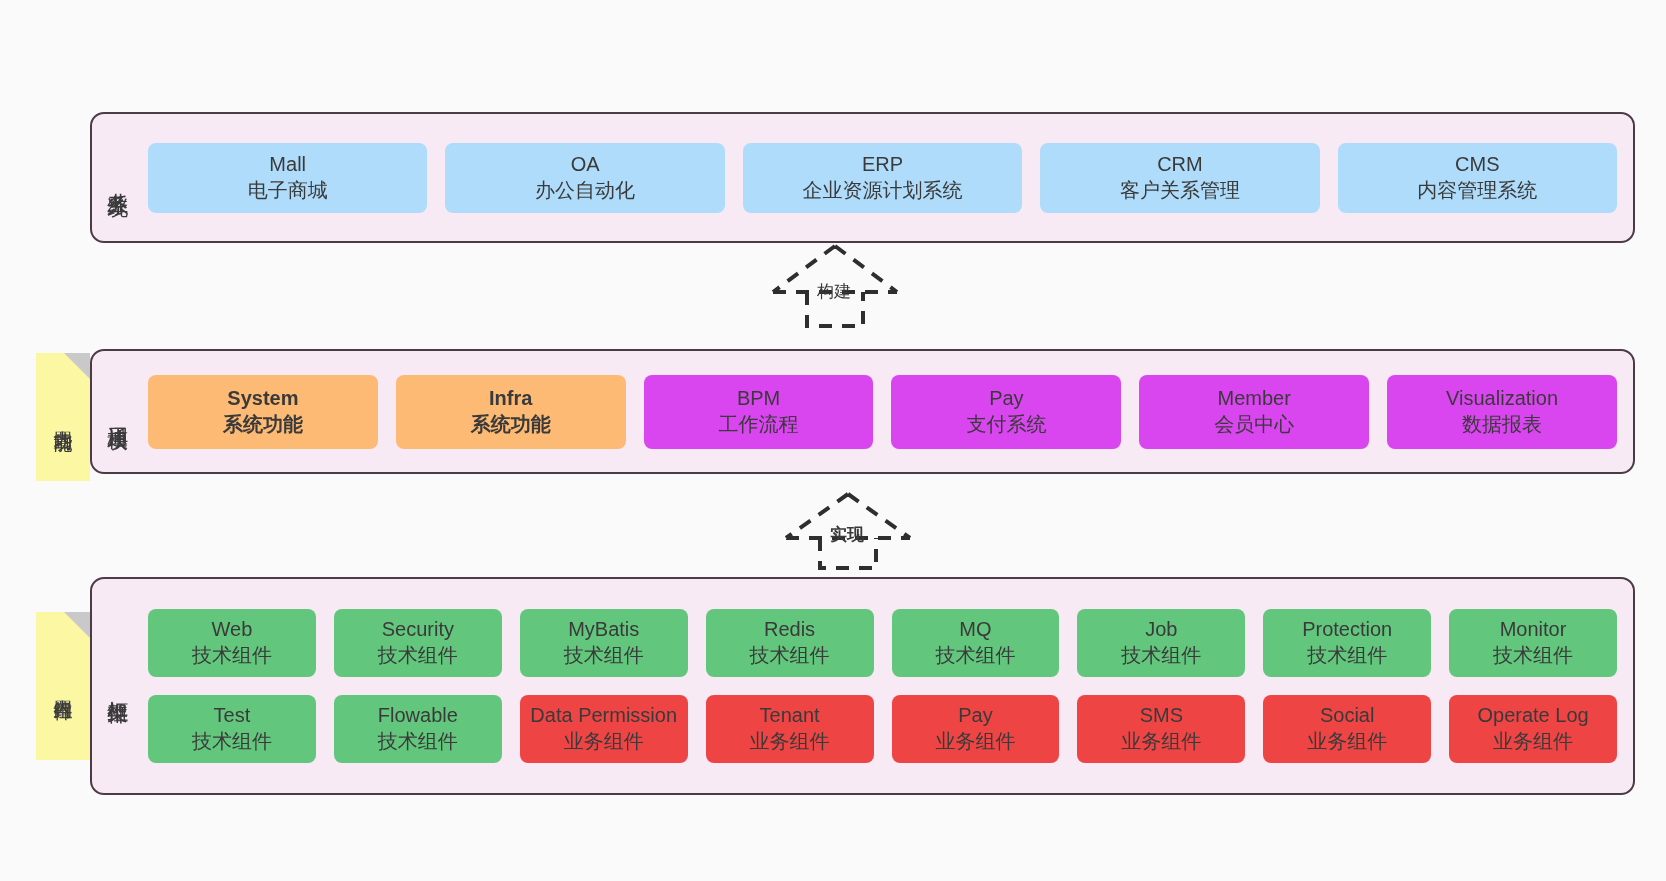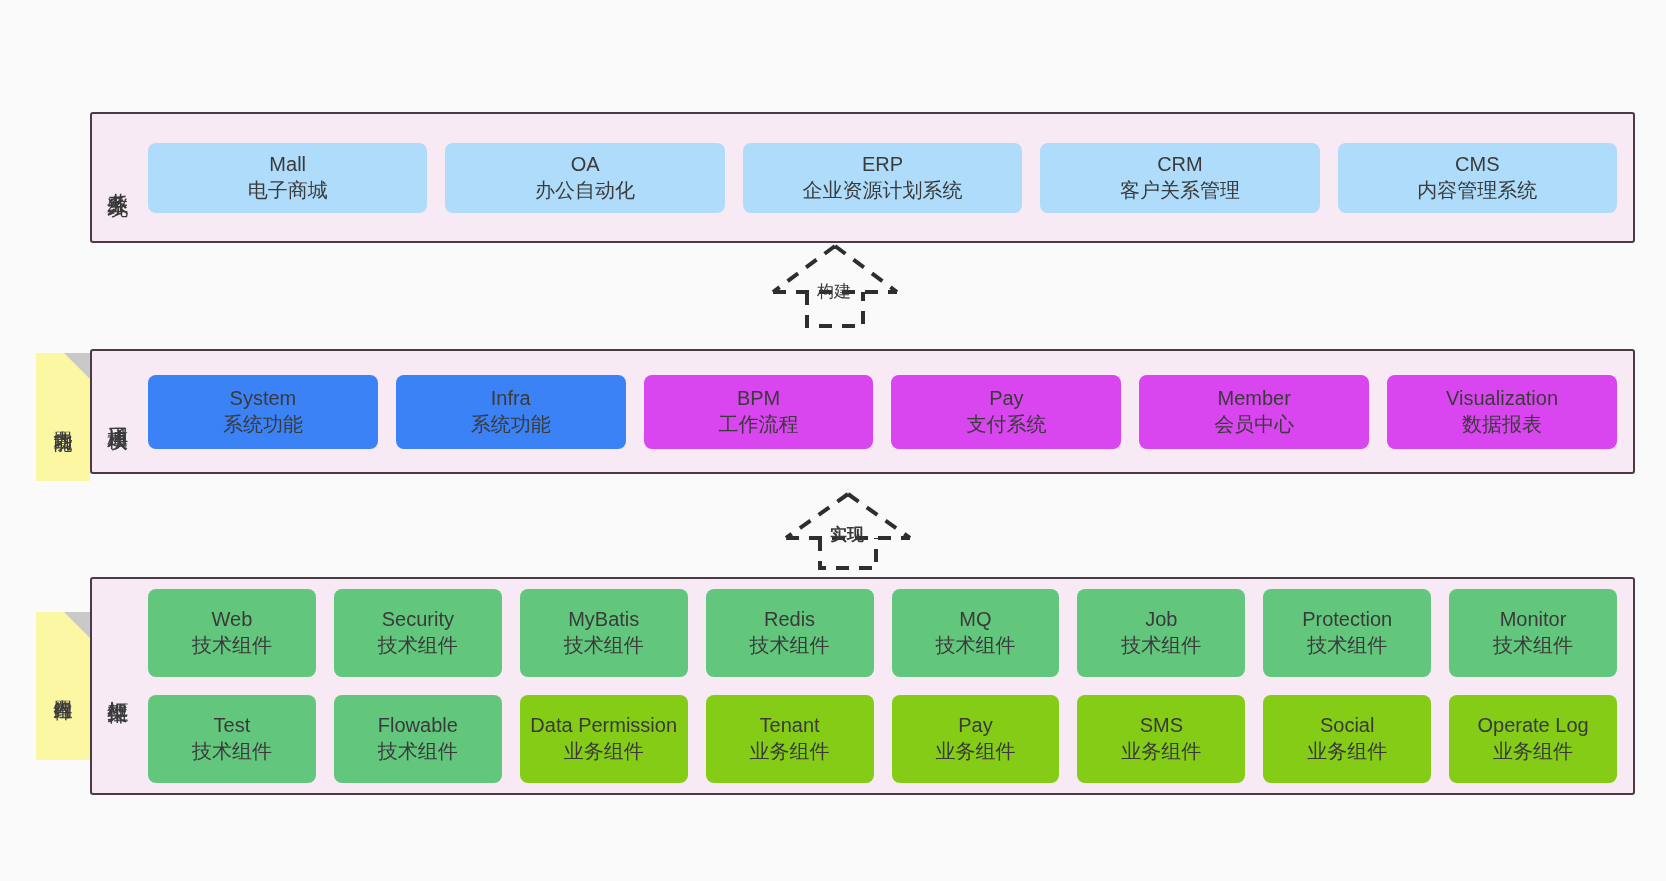--- a/index.html
+++ b/index.html
@@ -15,21 +15,21 @@
     font-family: "Liberation Sans", "DejaVu Sans", sans-serif;
     color: #3a3a3a;
   }
 
   
   .band {
     position: absolute;
     box-sizing: border-box;
     background: #f8eaf5;
     border: 2px solid #4c3b46;
-    border-radius: 3px;
+    border-radius: 14px;
     display: flex;
     align-items: stretch;
   }
 
   .band-title {
     width: 52px;
     flex: 0 0 52px;
     display: flex;
     align-items: center;
     justify-content: center;
@@ -69,33 +69,33 @@
     font-size: 20px;
     line-height: 1.28;
     color: #3a3a3a;
     padding: 6px 4px;
   }
   .node .t-en { font-size: 20px; }
   .node .t-cn { font-size: 20px; }
 
   
   .c-blue       { background: #aedcfa; }
-  .c-red        { background: #3b82f6; }
+  .c-red        { background: #fdba74; font-weight: bold; }
   .c-pink       { background: #d946ef; }
   .c-green      { background: #62c77d; }
-  .c-lightgreen { background: #84cc16; }
+  .c-lightgreen { background: #ef4444; }
 
   
   #band-business { left: 90px;  top: 112px; width: 1545px; height: 131px; }
   #band-common   { left: 90px;  top: 349px; width: 1545px; height: 125px; }
   #band-framework{ left: 90px;  top: 577px; width: 1545px; height: 218px; }
 
   #band-business .node { height: 70px; }
   #band-common   .node { height: 74px; }
-  #band-framework .node { height: 88px; }
+  #band-framework .node { height: 68px; }
 
   
   .sticky {
     position: absolute;
     box-sizing: border-box;
     background: #fbf7a3;
     display: flex;
     align-items: center;
     justify-content: center;
     font-size: 19px;

